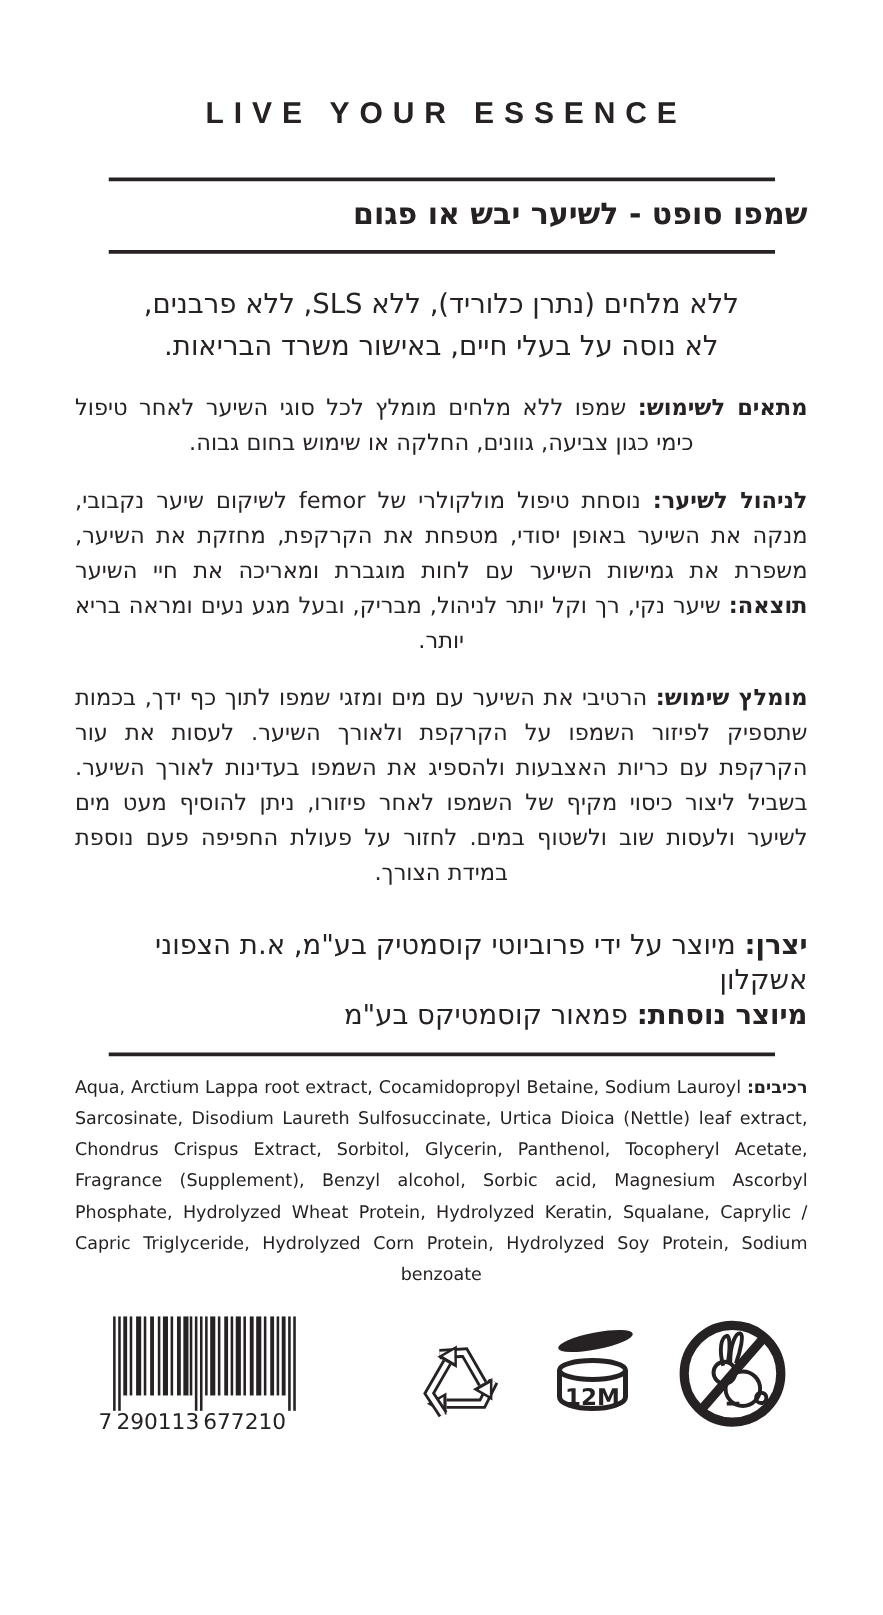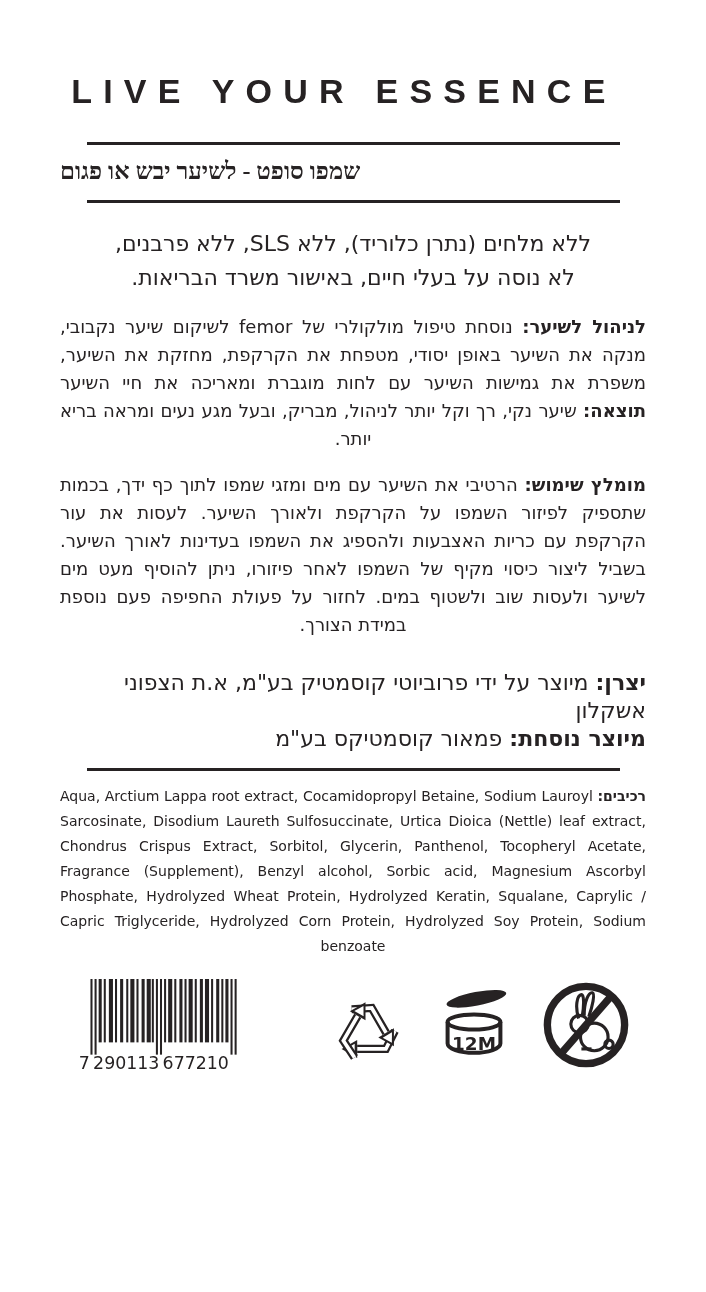--- a/index.html
+++ b/index.html
@@ -8,44 +8,43 @@
     width:706px;height:1292px;
     box-sizing:border-box;
     overflow:hidden;
     background:#ffffff;
     color:#262223;
     font-family:"DejaVu Sans","Liberation Sans",sans-serif;
     padding:72px 60px 0;
   }
   .brand{
     font-family:"Liberation Sans","DejaVu Sans",sans-serif;
-    font-size:34px;
+    font-size:24px;
     font-weight:700;
     letter-spacing:0.33em;
-    text-align:left;
+    text-align:center;
     white-space:nowrap;
     margin:0;
     padding-left:0.33em;
     line-height:38px;
   }
   .rule{
     width:533px;
     margin:32px auto 0;
     border:0;
     border-top:3px solid #262223;
   }
   .rule.r-sub{margin-top:11px;}
   .rule.r-ing{margin-top:15px;}
   .subtitle{
     font-size:24px;
     font-weight:700;
-    text-align:left;
+    text-align:right;
     margin:9px 0 0;
     line-height:35px;
-    font-family:Liberation Serif, serif;
   }
   .claims{
     font-size:22px;
     font-weight:400;
     text-align:center;
     text-wrap:balance;
     line-height:34px;
     margin:24px 0 0;
   }
   p.body{
@@ -92,20 +91,21 @@
   <h1 class="brand" dir="ltr">LIVE YOUR ESSENCE</h1>
 
   <hr class="rule">
 
   <h2 class="subtitle" dir="rtl" lang="he">שמפו סופט - לשיער יבש או פגום</h2>
 
   <hr class="rule r-sub">
 
   <p class="claims" dir="rtl" lang="he">ללא מלחים (נתרן כלוריד), ללא SLS, ללא פרבנים, לא נוסה על בעלי חיים, באישור משרד הבריאות.</p>
 
+  <p class="body" dir="rtl" lang="he"><b>מתאים לשימוש:</b> <span>שמפו ללא מלחים מומלץ לכל סוגי השיער לאחר טיפול כימי כגון צביעה, גוונים, החלקה או שימוש בחום גבוה.</span></p>
 
   <p class="body" dir="rtl" lang="he"><b>לניהול לשיער:</b> <span>נוסחת טיפול מולקולרי של femor לשיקום שיער נקבובי, מנקה את השיער באופן יסודי, מטפחת את הקרקפת, מחזקת את השיער, משפרת את גמישות השיער עם לחות מוגברת ומאריכה את חיי השיער</span> <b>תוצאה:</b> <span>שיער נקי, רך וקל יותר לניהול, מבריק, ובעל מגע נעים ומראה בריא יותר.</span></p>
 
   <p class="body" dir="rtl" lang="he"><b>מומלץ שימוש:</b> <span>הרטיבי את השיער עם מים ומזגי שמפו לתוך כף ידך, בכמות שתספיק לפיזור השמפו על הקרקפת ולאורך השיער. לעסות את עור הקרקפת עם כריות האצבעות ולהספיג את השמפו בעדינות לאורך השיער. בשביל ליצור כיסוי מקיף של השמפו לאחר פיזורו, ניתן להוסיף מעט מים לשיער ולעסות שוב ולשטוף במים. לחזור על פעולת החפיפה פעם נוספת במידת הצורך.</span></p>
 
 
   <div class="manufacturer" dir="rtl" lang="he">
     <div><b>יצרן:</b> <span>מיוצר על ידי פרוביוטי קוסמטיק בע"מ, א.ת הצפוני אשקלון</span></div>
     <div><b>מיוצר נוסחת:</b> <span>פמאור קוסמטיקס בע"מ</span></div>
   </div>

